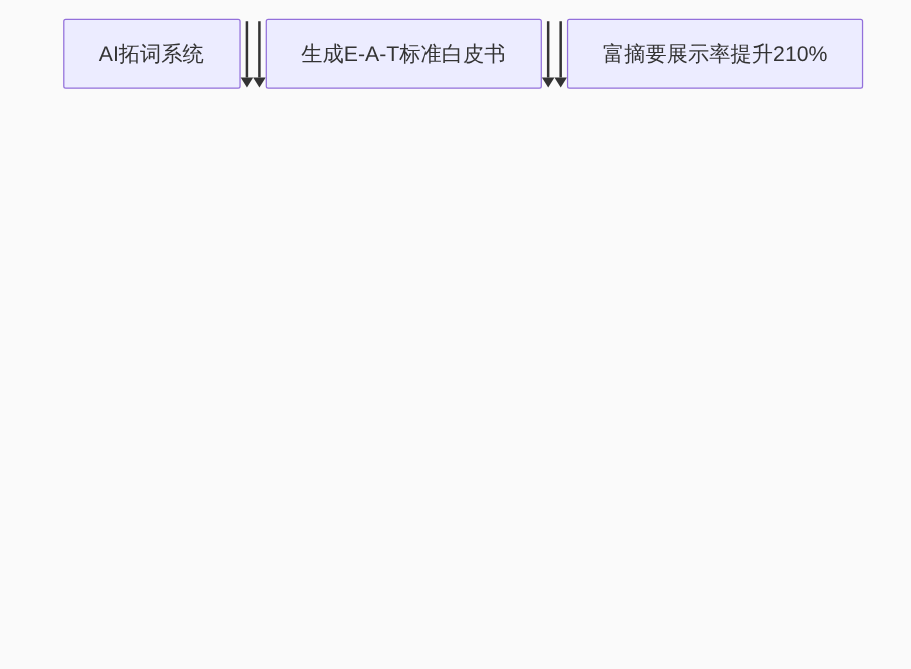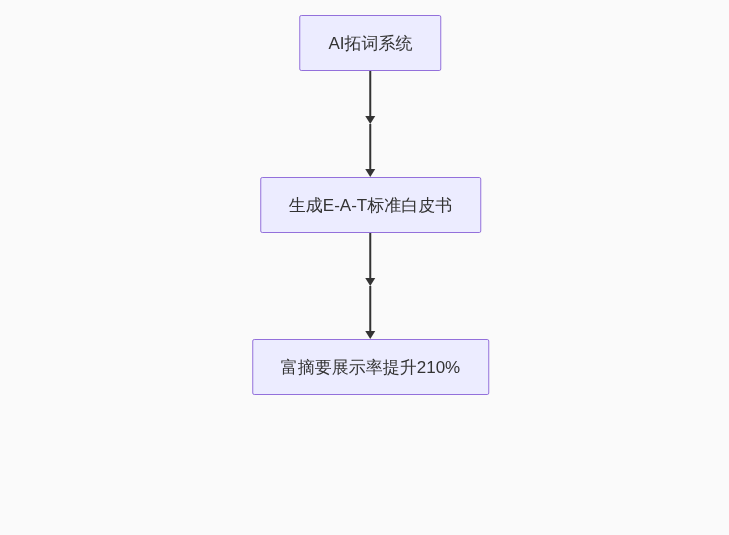--- a/index.html
+++ b/index.html
@@ -17,21 +17,21 @@
     position: relative;
     width: 729px;
     height: 535px;
   }
   .flow-column {
     position: absolute;
     top: 15px;
     left: 50%;
     transform: translateX(calc(-50% + 6px));
     display: flex;
-    flex-direction: column;
+    flex-direction: row;
     align-items: center;
   }
   .node {
     box-sizing: border-box;
     height: 56px;
     padding: 0 28px;
     display: flex;
     align-items: center;
     justify-content: center;
     white-space: nowrap;

